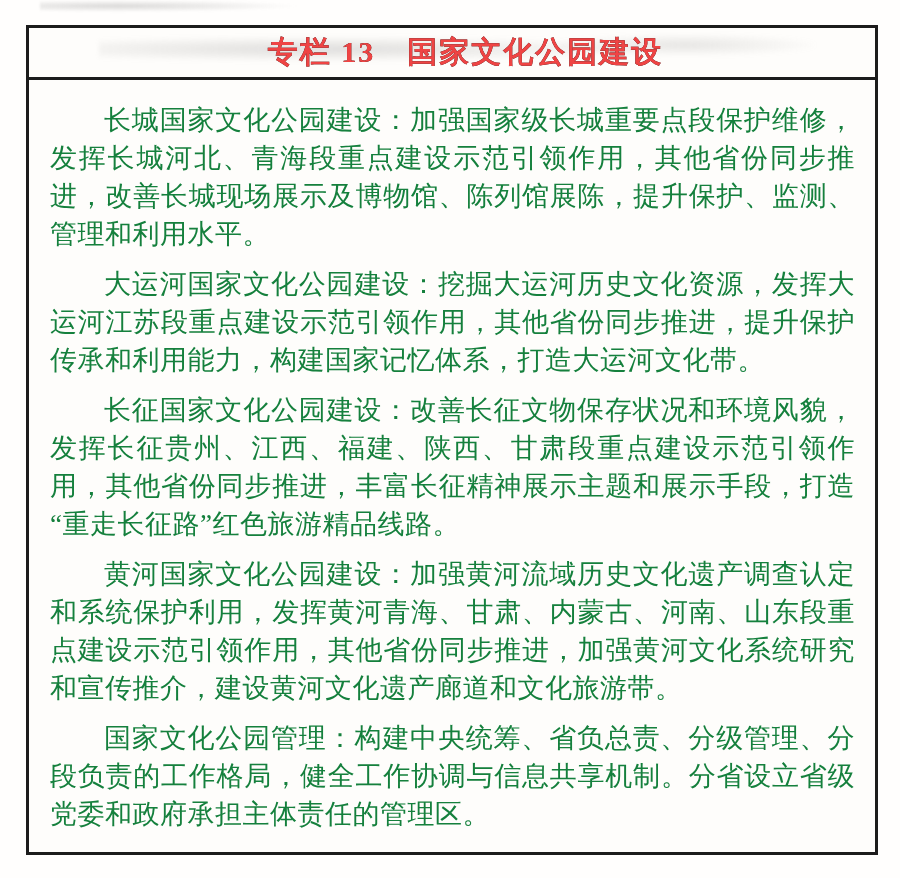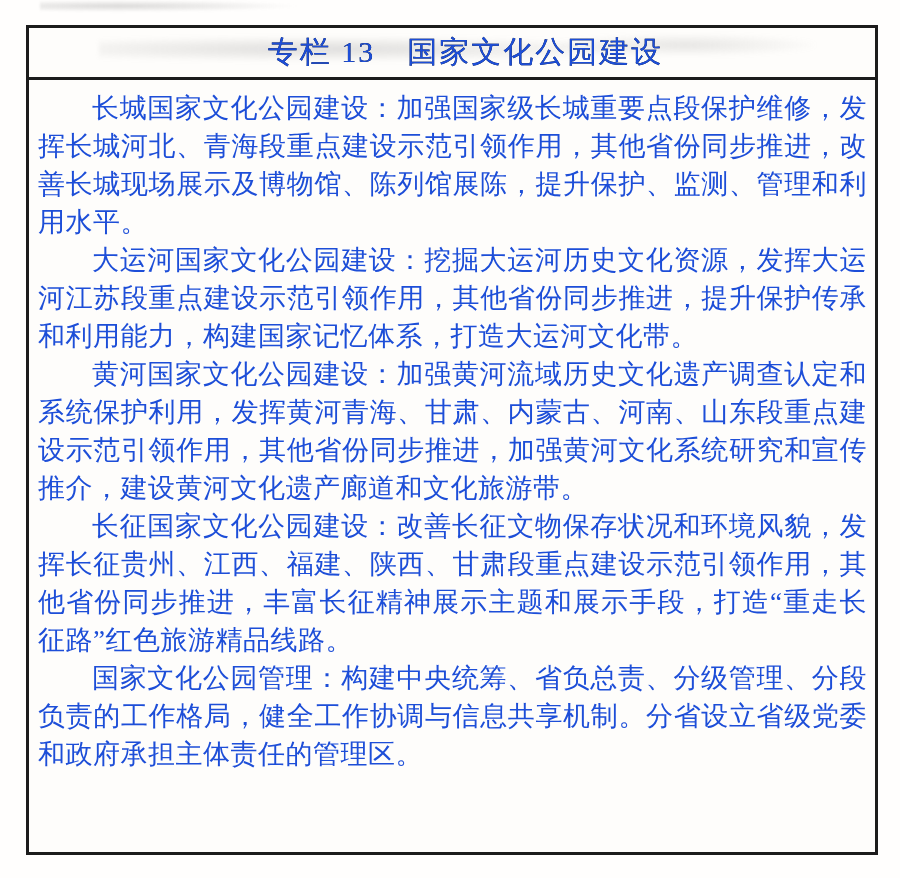--- a/index.html
+++ b/index.html
@@ -56,35 +56,35 @@
     position: absolute;
     right: 60px; top: 6px;
     width: 260px; height: 22px;
     background: radial-gradient(ellipse at 50% 50%, rgba(150,150,150,0.22), rgba(150,150,150,0) 75%);
     filter: blur(2px);
     pointer-events: none;
   }
   .panel-title {
     position: relative;
     font-size: 30px;
-    font-weight: normal;
-    color: #1d4ed8;
+    font-weight: bold;
+    color: #ef4444;
     letter-spacing: 2px;
     white-space: pre;
     text-shadow: 0 0 0.5px #000;
     margin-left: 27px;
   }
   .panel-body {
     padding: 9px 8px 0 9px;
   }
   .para {
-    margin: 0;
+    margin: 12px;
     font-size: 27px;
     line-height: 38px;
-    color: #1d4ed8;
+    color: #15803d;
     text-indent: 2em;
     text-align: justify;
     text-justify: inter-ideograph;
     letter-spacing: 0.5px;
   }
 </style>
 </head>
 <body>
 
 <div class="page">
@@ -94,18 +94,18 @@
     <div class="panel-header">
       <div class="header-smudge"></div>
       <div class="header-smudge2"></div>
       <div class="panel-title">专栏 13　国家文化公园建设</div>
     </div>
 
     <div class="panel-body">
 
     <p class="para">长城国家文化公园建设：加强国家级长城重要点段保护维修，发挥长城河北、青海段重点建设示范引领作用，其他省份同步推进，改善长城现场展示及博物馆、陈列馆展陈，提升保护、监测、管理和利用水平。</p>
         <p class="para">大运河国家文化公园建设：挖掘大运河历史文化资源，发挥大运河江苏段重点建设示范引领作用，其他省份同步推进，提升保护传承和利用能力，构建国家记忆体系，打造大运河文化带。</p>
+        <p class="para">长征国家文化公园建设：改善长征文物保存状况和环境风貌，发挥长征贵州、江西、福建、陕西、甘肃段重点建设示范引领作用，其他省份同步推进，丰富长征精神展示主题和展示手段，打造“重走长征路”红色旅游精品线路。</p>
         <p class="para">黄河国家文化公园建设：加强黄河流域历史文化遗产调查认定和系统保护利用，发挥黄河青海、甘肃、内蒙古、河南、山东段重点建设示范引领作用，其他省份同步推进，加强黄河文化系统研究和宣传推介，建设黄河文化遗产廊道和文化旅游带。</p>
-        <p class="para">长征国家文化公园建设：改善长征文物保存状况和环境风貌，发挥长征贵州、江西、福建、陕西、甘肃段重点建设示范引领作用，其他省份同步推进，丰富长征精神展示主题和展示手段，打造“重走长征路”红色旅游精品线路。</p>
         <p class="para">国家文化公园管理：构建中央统筹、省负总责、分级管理、分段负责的工作格局，健全工作协调与信息共享机制。分省设立省级党委和政府承担主体责任的管理区。</p>
       </div>
   </div>
 </div>
 
 </body></html>

